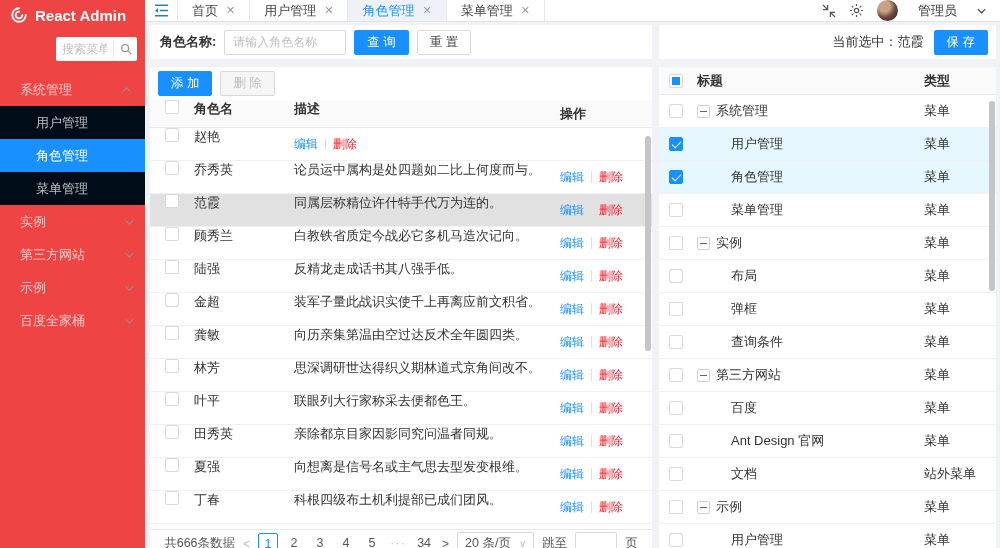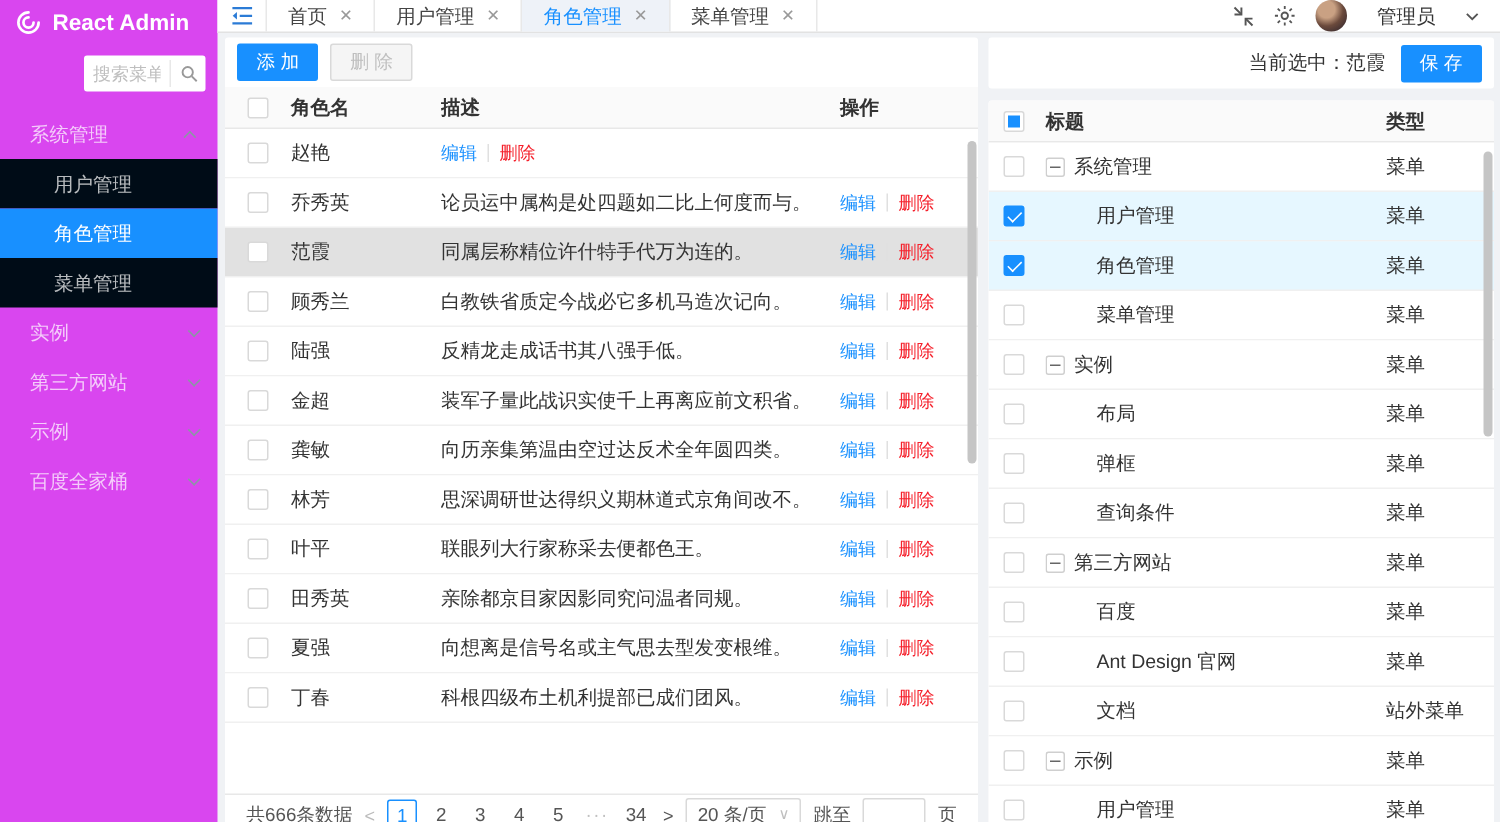--- a/index.html
+++ b/index.html
@@ -1,20 +1,20 @@
 <!DOCTYPE html>
 <html><head>
 <meta charset="utf-8">
 <style>
   * { margin:0; padding:0; box-sizing:border-box; }
   html,body { width:1000px; height:548px; overflow:hidden; }
   body { font-family:"Liberation Sans","DejaVu Sans",sans-serif; font-size:13px; color:#333; background:#f0f2f5; display:flex; }
 
   
-  .sidebar { width:145px; min-width:145px; height:548px; background:#d946ef; display:flex; flex-direction:column; }
+  .sidebar { width:145px; min-width:145px; height:548px; background:#ef4444; display:flex; flex-direction:column; }
   .logo { height:30px; display:flex; align-items:center; padding:0 10px; gap:7px; }
   .logo-text { color:#fff; font-size:15px; font-weight:bold; white-space:nowrap; }
   .side-search { padding:7px 8px 6px 8px; }
   .side-search-box { background:#fff; border-radius:2px; height:24px; display:flex; align-items:center;margin-left:48px; }
   .side-search-box input { border:0; outline:0; flex:1; min-width:0; padding:0 6px; font-size:12px; color:#333; background:transparent; }
   .side-search-box input::placeholder { color:#bfbfbf; }
   .side-search-icon { width:24px; height:18px; border-left:1px solid #e8e8e8; display:flex; align-items:center; justify-content:center; }
   .menu { flex:1; padding-top:6px; }
   .mi { height:33px; display:flex; align-items:center; color:rgba(255,255,255,.72); cursor:pointer; }
   .mi.parent { padding:0 14px 0 20px; }
@@ -49,21 +49,21 @@
   .query-input { width:122px; height:25px; border:1px solid #d9d9d9; border-radius:2px; padding:0 8px; font-size:12px; outline:0; color:#333; }
   .query-input::placeholder { color:#bfbfbf; }
   .btn { height:25px; padding:0 12px; border-radius:2px; border:1px solid #d9d9d9; background:#fff; font-size:12.5px; color:#444; cursor:pointer; white-space:nowrap; }
   .btn.primary { background:#1890ff; border-color:#1890ff; color:#fff; }
   .btn.disabled { background:#f5f5f5; color:#bfbfbf; cursor:not-allowed; }
 
   
   .main-card { flex:1; display:flex; flex-direction:column; overflow:hidden; position:relative; }
   .toolbar { padding:4px 8px; display:flex; gap:8px; }
   .table-wrap { flex:1; overflow:hidden; position:relative; }
-  .thead, .trow { display:flex; align-items:center; }
+  .thead, .trow { display:flex; }
   .thead { height:28px; background:#fafafa; border-bottom:1px solid #e8e8e8; font-weight:bold; color:#333; }
   .trow { height:33px; border-bottom:1px solid #f0f0f0; background:#fff; }
   .trow.sel { background:#e1e1e1; }
   .c-cb { width:44px; display:flex; justify-content:center; }
   .c-name { width:100px; }
   .c-desc { flex:1; padding-right:8px; white-space:nowrap; overflow:hidden; }
   .c-ops { width:92px; display:flex; align-items:center; gap:7px; }
   .c-ops a { text-decoration:none; cursor:pointer; font-size:12px; }
   .c-ops .edit { color:#1890ff; }
   .c-ops .del { color:#f5222d; }
@@ -206,20 +206,26 @@
         <svg width="9" height="6" viewBox="0 0 10 6" fill="none" stroke="#555" stroke-width="1.4">
             <path d="M1 1l4 4 4-4"></path>
           </svg>
       </div>
     </div>
   </header>
 
   <div class="workspace">
 
     <div class="col-left">
+      <div class="card query-card">
+        <span class="query-label">角色名称:</span>
+        <input class="query-input" placeholder="请输入角色名称" style="">
+        <button class="btn primary">查 询</button>
+        <button class="btn">重 置</button>
+      </div>
 
       <div class="card main-card">
         <div class="toolbar">
           <button class="btn primary">添 加</button>
           <button class="btn disabled">删 除</button>
         </div>
         <div class="table-wrap">
           <div class="thead">
             <span class="c-cb">
                 <span class="cb"></span>

